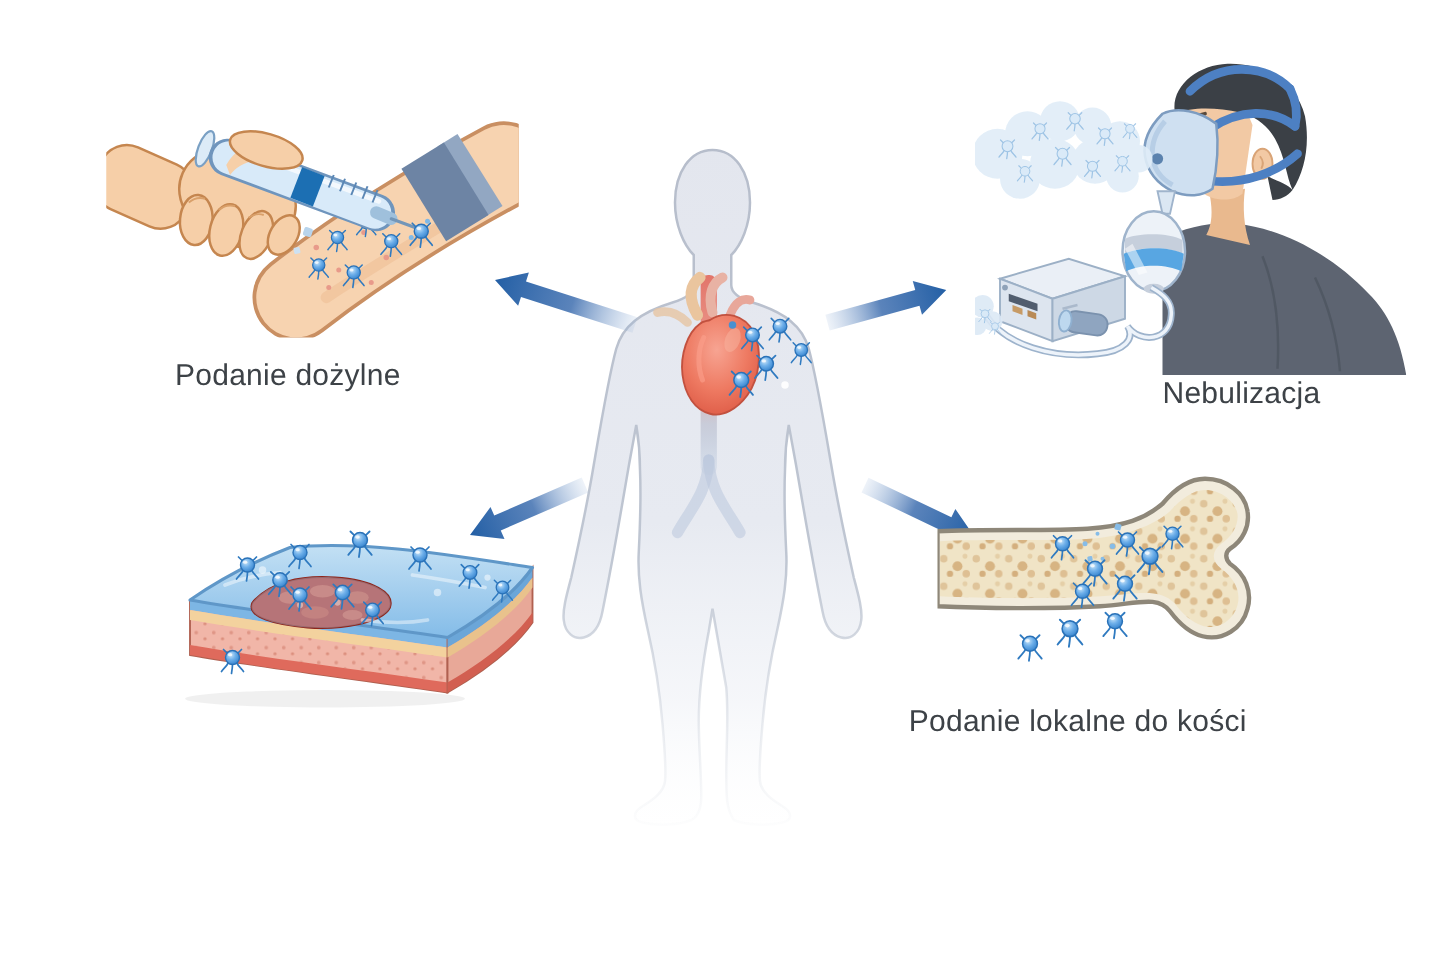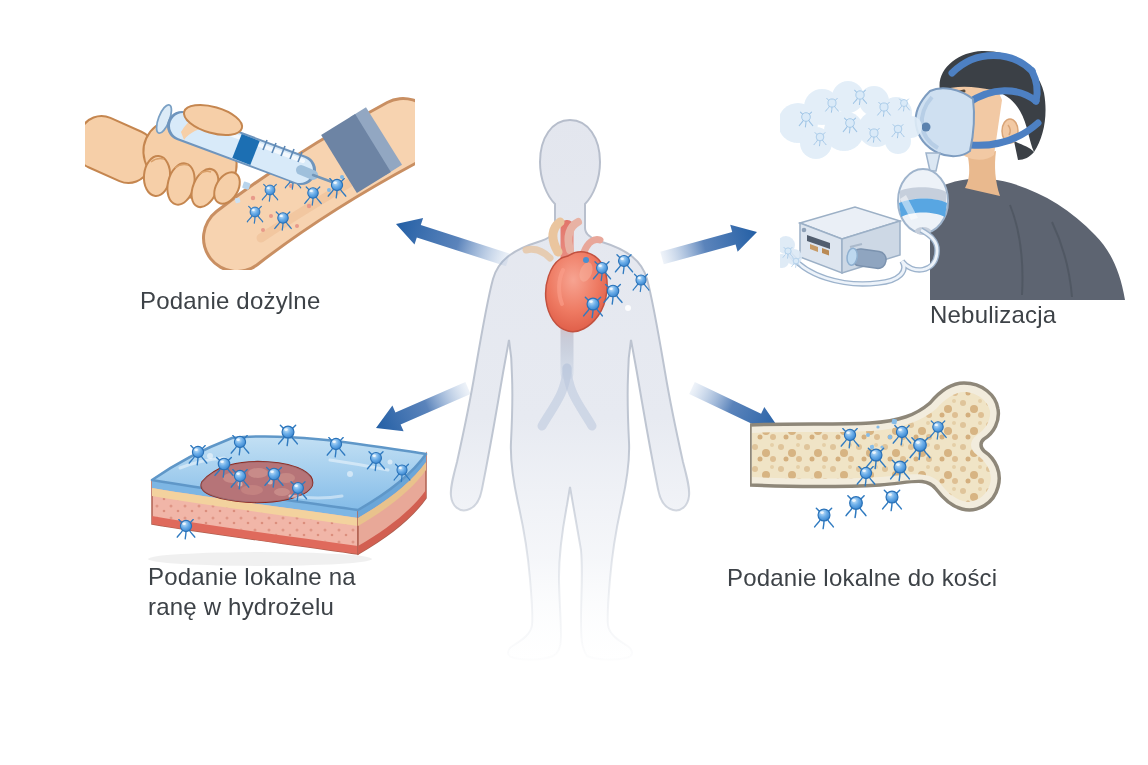--- a/index.html
+++ b/index.html
@@ -373,17 +373,15 @@
       <use href="#phage" transform="translate(150,92) scale(0.85)"></use>
       <use href="#phage" transform="translate(116,98) scale(0.8)"></use>
       <use href="#phage" transform="translate(74,140) scale(0.85)"></use>
       <use href="#phage" transform="translate(106,128) scale(0.9)"></use>
       <use href="#phage" transform="translate(142,122) scale(0.85)"></use>
     </g>
   </svg>
 
   <div class="label" style="left:140px;top:286px">Podanie dożylne</div>
   <div class="label" style="left:930px;top:300px">Nebulizacja</div>
-  <div class="label pre" style="left:148px;top:562px">Podanie lokalne na
-ranę w hydrożelu</div>
   <div class="label" style="left:727px;top:563px">Podanie lokalne do kości</div>
 
 </div>
 
 </body></html>

